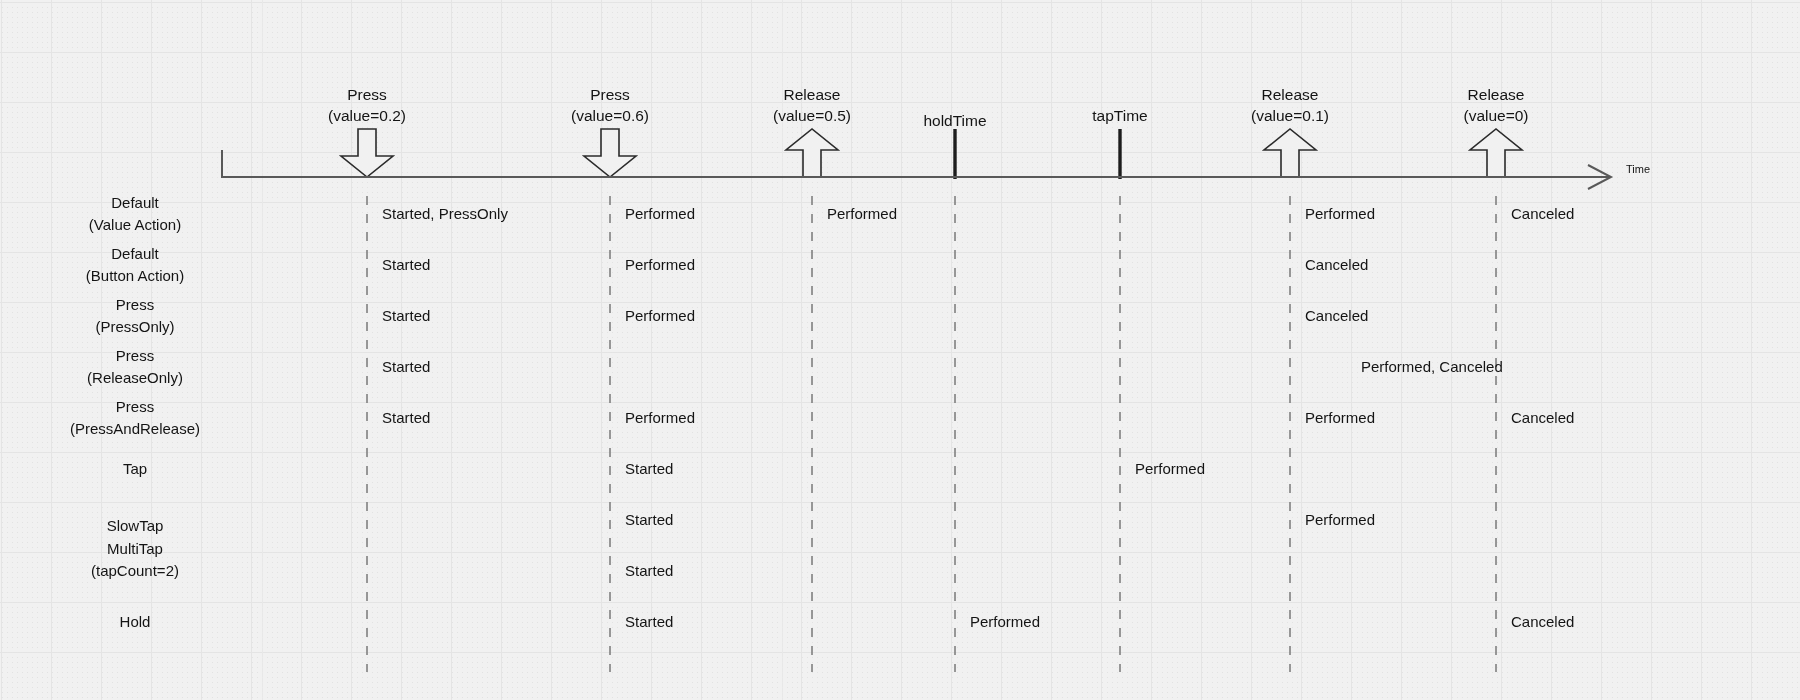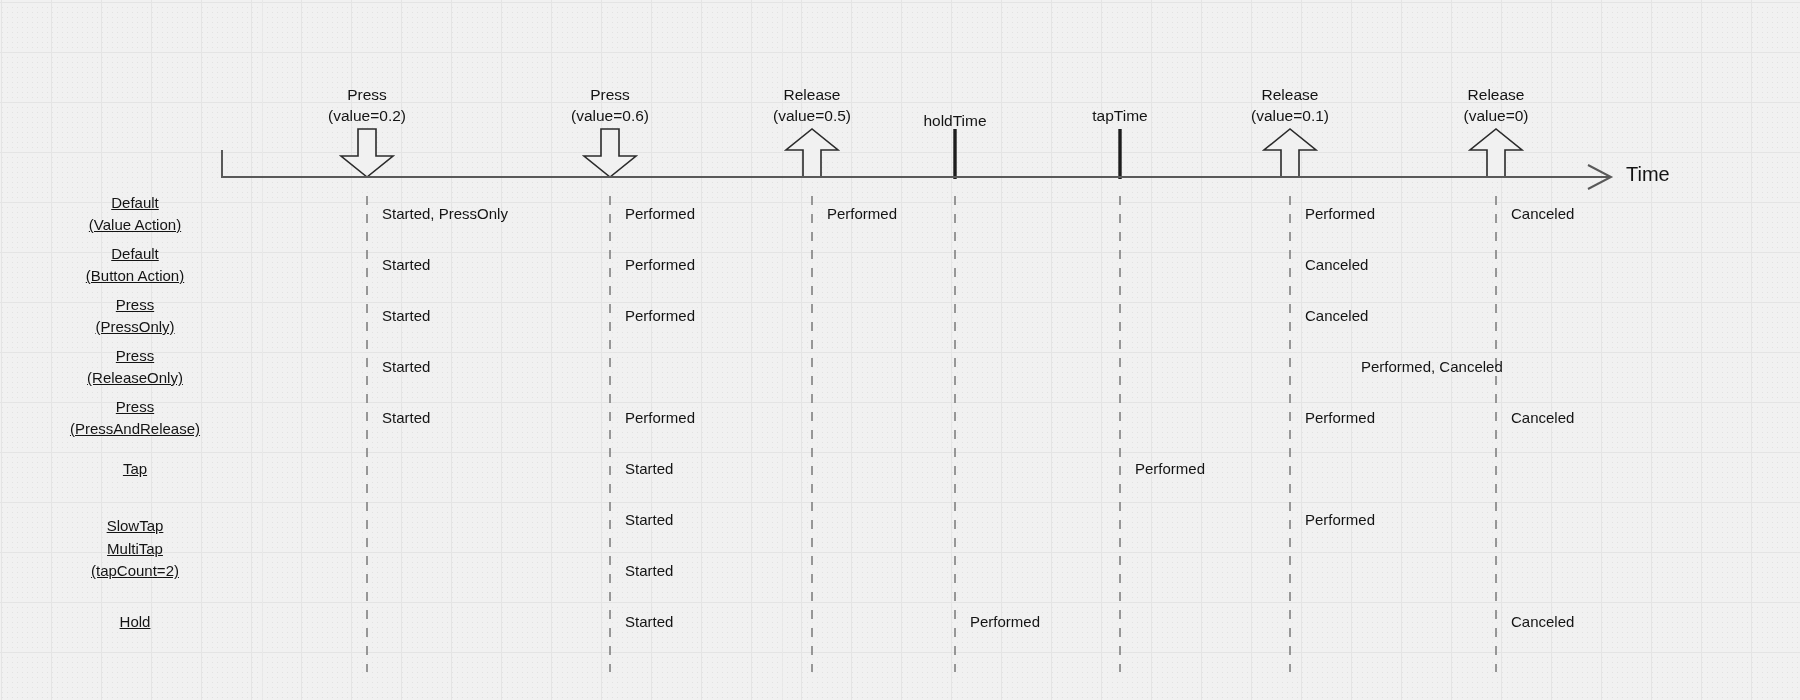--- a/index.html
+++ b/index.html
@@ -74,35 +74,34 @@
     top: 0;
     width: 1800px;
     height: 700px;
     pointer-events: none;
   }
 
   #time-label {
     position: absolute;
     left: 1626px;
     top: 163px;
-    font-size: 20px;
+    font-size: 11px;
     color: #141414;
   }
 
   
   .row-label {
     position: absolute;
     width: 270px;
     left: 0;
     text-align: center;
     font-size: 15px;
     line-height: 22px;
     color: #141414;
     white-space: pre;
-    text-decoration: underline;
   }
 
   .cell-text {
     position: absolute;
     font-size: 15px;
     color: #141414;
     white-space: nowrap;
   }
 </style>
 </head>

